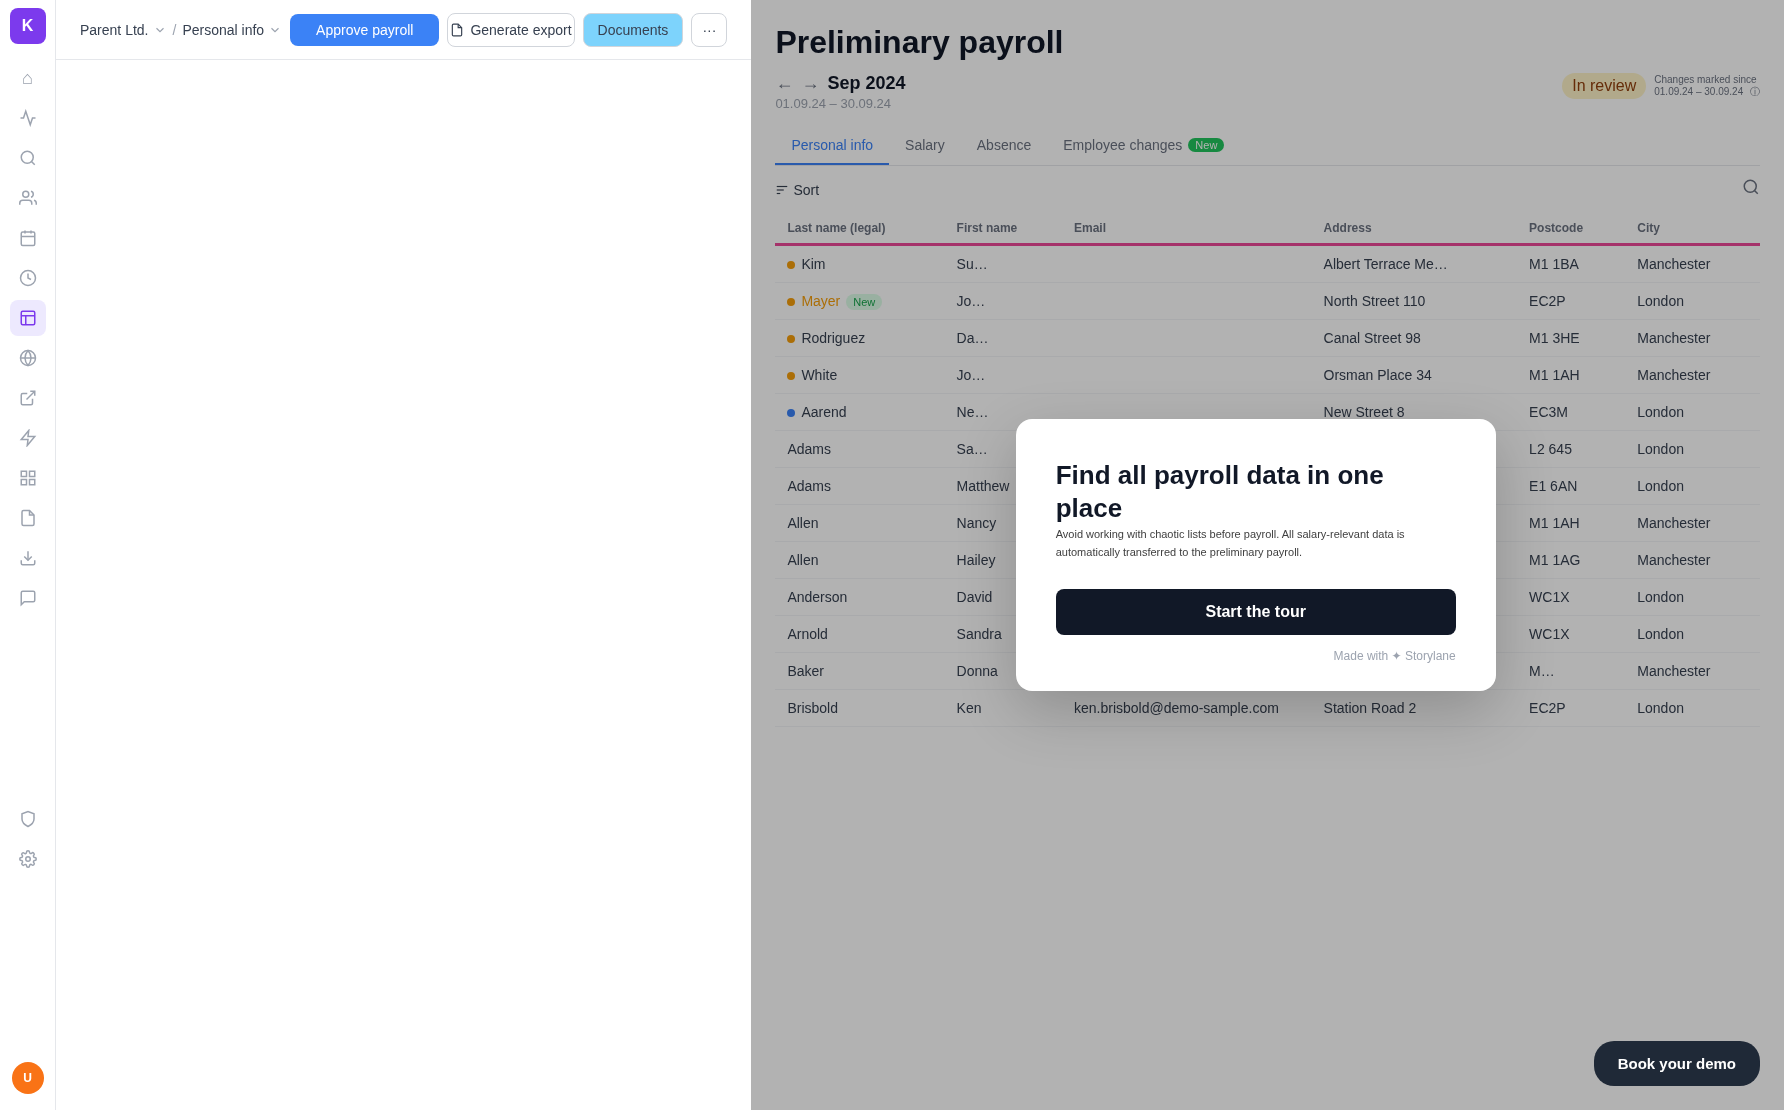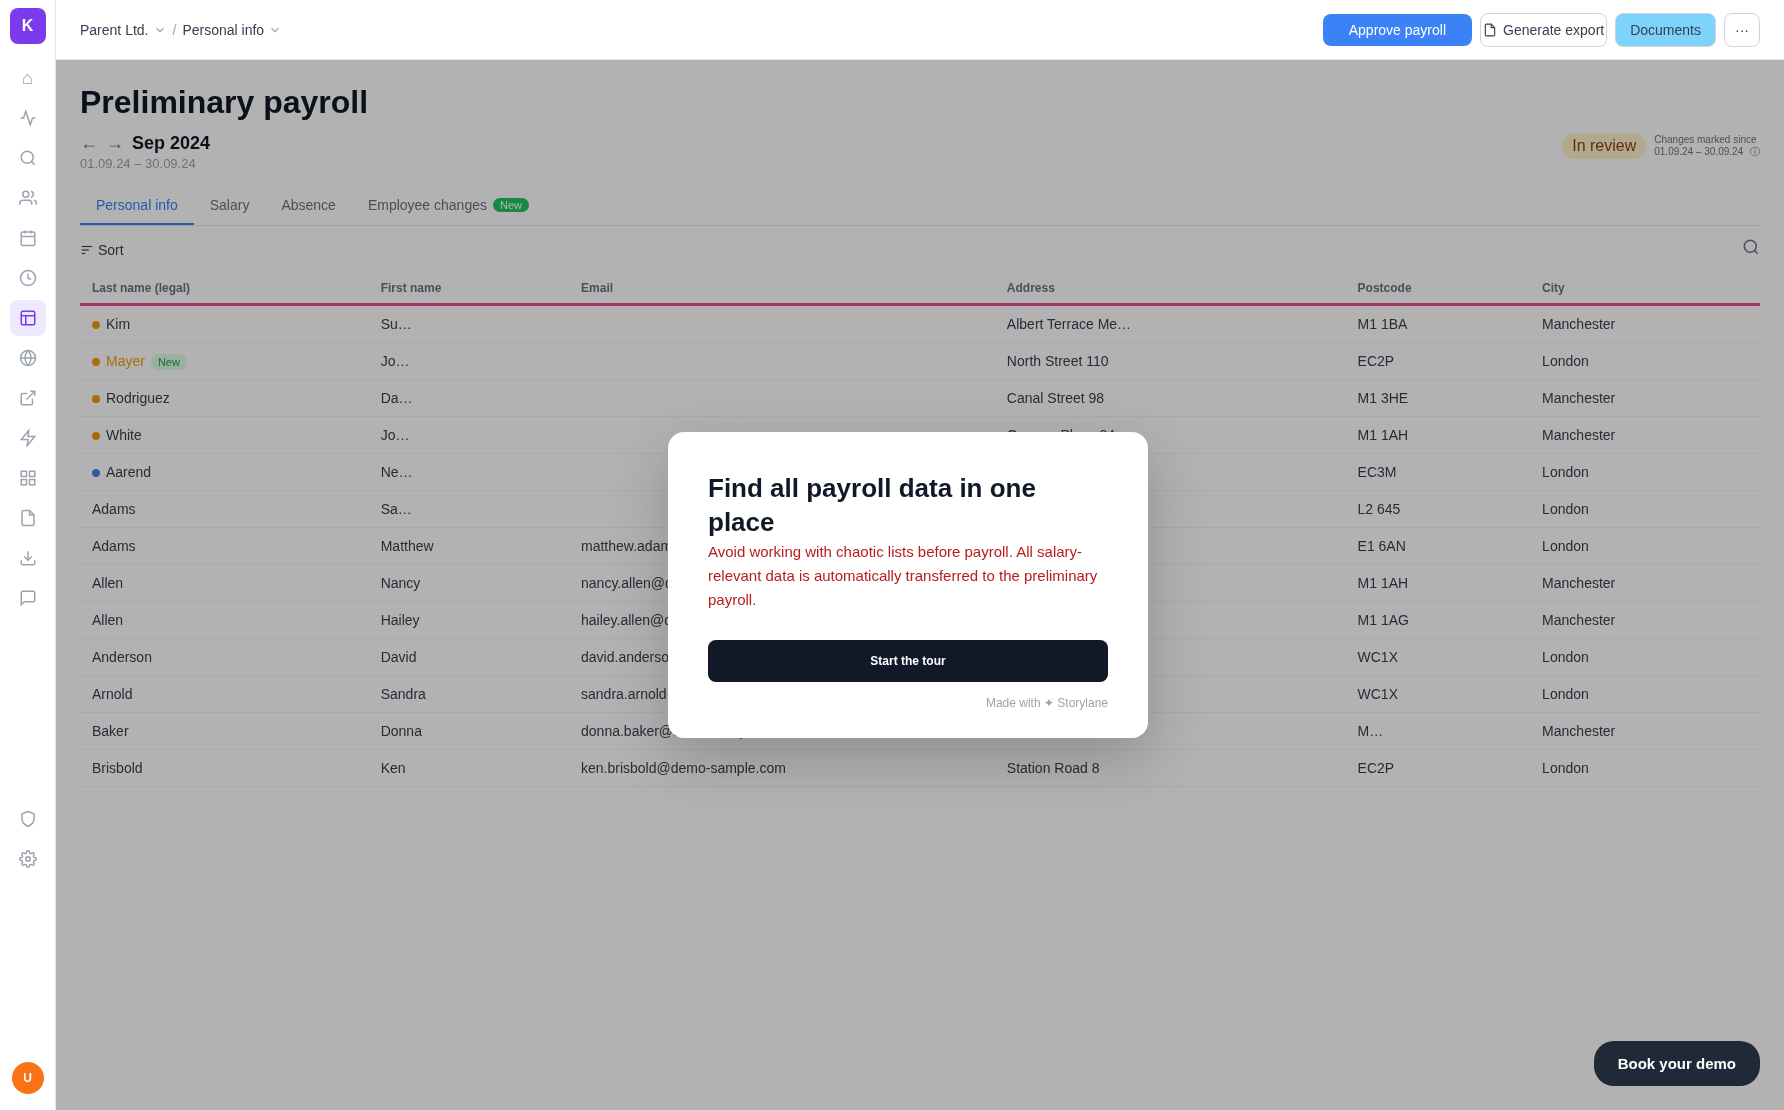--- a/index.html
+++ b/index.html
@@ -44,21 +44,20 @@
       background: #f97316;
       display: flex; align-items: center; justify-content: center;
       color: #fff; font-size: 12px; font-weight: 600;
       margin-top: auto; margin-bottom: 8px;
     }
 
     
     .main {
       flex: 1;
       display: flex;
-      flex-direction: column;
       background: #fff;
       height: 1110px;
       overflow: hidden;
     }
 
     
     .topbar {
       display: flex;
       align-items: center;
       padding: 10px 24px;
@@ -188,26 +187,26 @@
       padding: 40px 40px 28px 40px;
       width: 480px;
       box-shadow: 0 20px 60px rgba(0,0,0,0.2);
       position: relative;
     }
     .modal-title {
       font-size: 26px; font-weight: 700; color: #111827;
       line-height: 1.3;
     }
     .modal-body {
-      font-size: 15px; color: #b91c1c; line-height: 1.6; margin-bottom: 28px;
+      font-size: 11px; color: #404040; line-height: 1.6; margin-bottom: 28px;
     }
     .modal-cta {
       background: #111827; color: #fff;
       border: none; border-radius: 8px;
-      padding: 14px 32px; font-size: 12px; font-weight: 600;
+      padding: 14px 32px; font-size: 16px; font-weight: 600;
       cursor: pointer; width: 100%;
     }
     .modal-footer {
       margin-top: 14px; text-align: right;
       font-size: 12px; color: #9ca3af;
     }
 
     
     .book-demo {
       position: fixed;
@@ -526,21 +525,21 @@
               <td>Donna</td>
               <td>donna.baker@demo-sample.com</td>
               <td>Mainstreet 3</td>
               <td>M…</td>
               <td>Manchester</td>
           </tr>
           <tr>
             <td>Brisbold</td>
               <td>Ken</td>
               <td>ken.brisbold@demo-sample.com</td>
-              <td>Station Road 8</td>
+              <td>Station Road 2</td>
               <td>EC2P</td>
               <td>London</td>
           </tr>
         </tbody>
       </table>
     </div>
 
     <div class="overlay">
       <div class="modal">
         <h2 class="modal-title">Find all payroll data in one place</h2>

